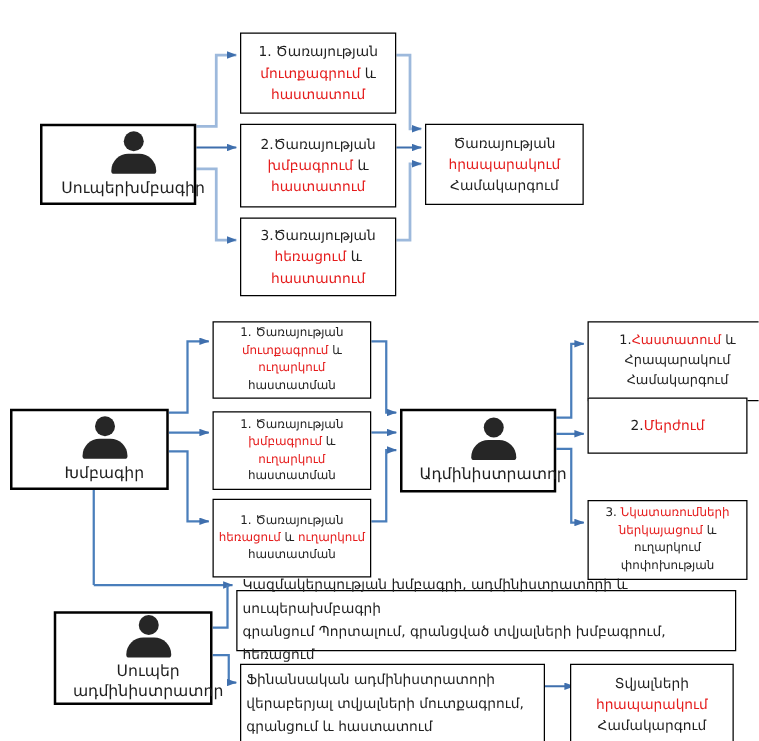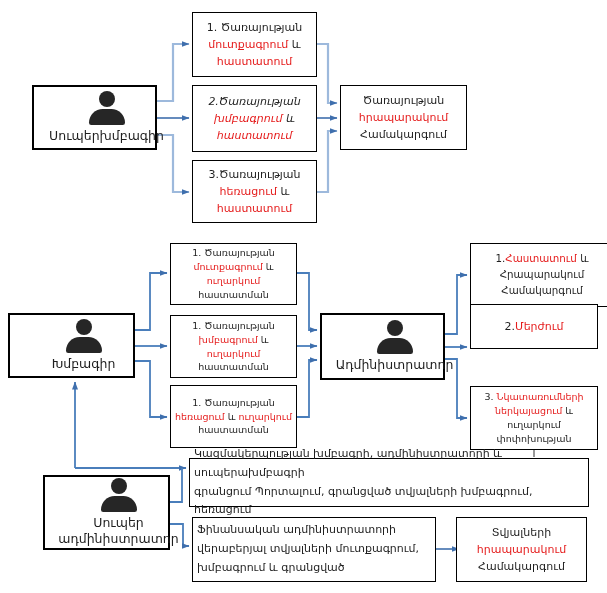--- a/index.html
+++ b/index.html
@@ -4,21 +4,21 @@
 <style>
   html,body{margin:0;padding:0;background:#fff;}
   #canvas{
     position:relative;width:607px;height:593px;background:#ffffff;
     font-family:"DejaVu Sans",sans-serif;color:#1f1f1f;overflow:hidden;
   }
   #wires{position:absolute;left:0;top:0;width:607px;height:593px;}
   .box{
     position:absolute;box-sizing:border-box;border:1.5px solid #000;background:#fff;
     display:flex;flex-direction:column;justify-content:center;align-items:center;
-    text-align:center;line-height:1.55;
+    text-align:center;line-height:1.55;margin-top:14px;
   }
   .actor{border-width:2px;gap:3px;padding-left:24px;}
   .actor .label{font-size:12.5px;line-height:1.25;}
   .wide{align-items:flex-start;text-align:left;padding:4px 4px;}
   .person-icon{position:relative;width:44px;height:34px;flex:0 0 auto;}
   .person-icon::before{
     content:"";position:absolute;top:0;left:50%;transform:translateX(-50%);
     width:16px;height:16px;background:#262626;border-radius:50%;
   }
   .person-icon::after{
@@ -73,21 +73,21 @@
 
   <div class="box actor" style="left:32px;top:85px;width:125px;height:65px;">
     <span class="person-icon"></span>
     <span class="label">Սուպերխմբագիր</span>
   </div>
   <div class="box fs11" style="left:192px;top:12px;width:125px;height:65px;">
       <div><span>1. Ծառայության</span></div>
       <div><span class="red">մուտքագրում</span><span> և</span></div>
       <div><span class="red">հաստատում</span></div>
     </div>
-  <div class="box fs11" style="left:192px;top:85px;width:125px;height:67px;font-style:italic;">
+  <div class="box fs11" style="left:192px;top:85px;width:125px;height:67px;">
       <div><span>2.Ծառայության</span></div>
       <div><span class="red">խմբագրում</span><span> և</span></div>
       <div><span class="red">հաստատում</span></div>
     </div>
   <div class="box fs11" style="left:192px;top:160px;width:125px;height:63px;">
       <div><span>3.Ծառայության</span></div>
       <div><span class="red">հեռացում</span><span> և</span></div>
       <div><span class="red">հաստատում</span></div>
     </div>
   <div class="box fs11" style="left:340px;top:85px;width:127px;height:65px;">
@@ -142,21 +142,21 @@
         <div><span>ադմինիստրատոր</span></div>
       </span>
   </div>
   <div class="box wide fs11" style="left:189px;top:458px;width:400px;height:49px;line-height:1.7;">
       <div><span>Կազմակերպության խմբագրի, ադմինիստրատորի և սուպերախմբագրի</span></div>
       <div><span>գրանցում Պորտալում, գրանցված տվյալների խմբագրում, հեռացում</span></div>
     </div>
   <div class="box wide fs11" style="left:192px;top:517px;width:244px;height:65px;line-height:1.7;">
       <div><span>Ֆինանսական ադմինիստրատորի</span></div>
       <div><span>վերաբերյալ տվյալների մուտքագրում,</span></div>
-      <div><span>խմբագրում և գրանցված</span></div>
+      <div><span>գրանցում և հաստատում</span></div>
     </div>
   <div class="box fs11" style="left:456px;top:517px;width:131px;height:65px;">
       <div><span>Տվյալների</span></div>
       <div><span class="red">հրապարակում</span></div>
       <div><span>Համակարգում</span></div>
     </div>
 
 </div>
 
 </body></html>

